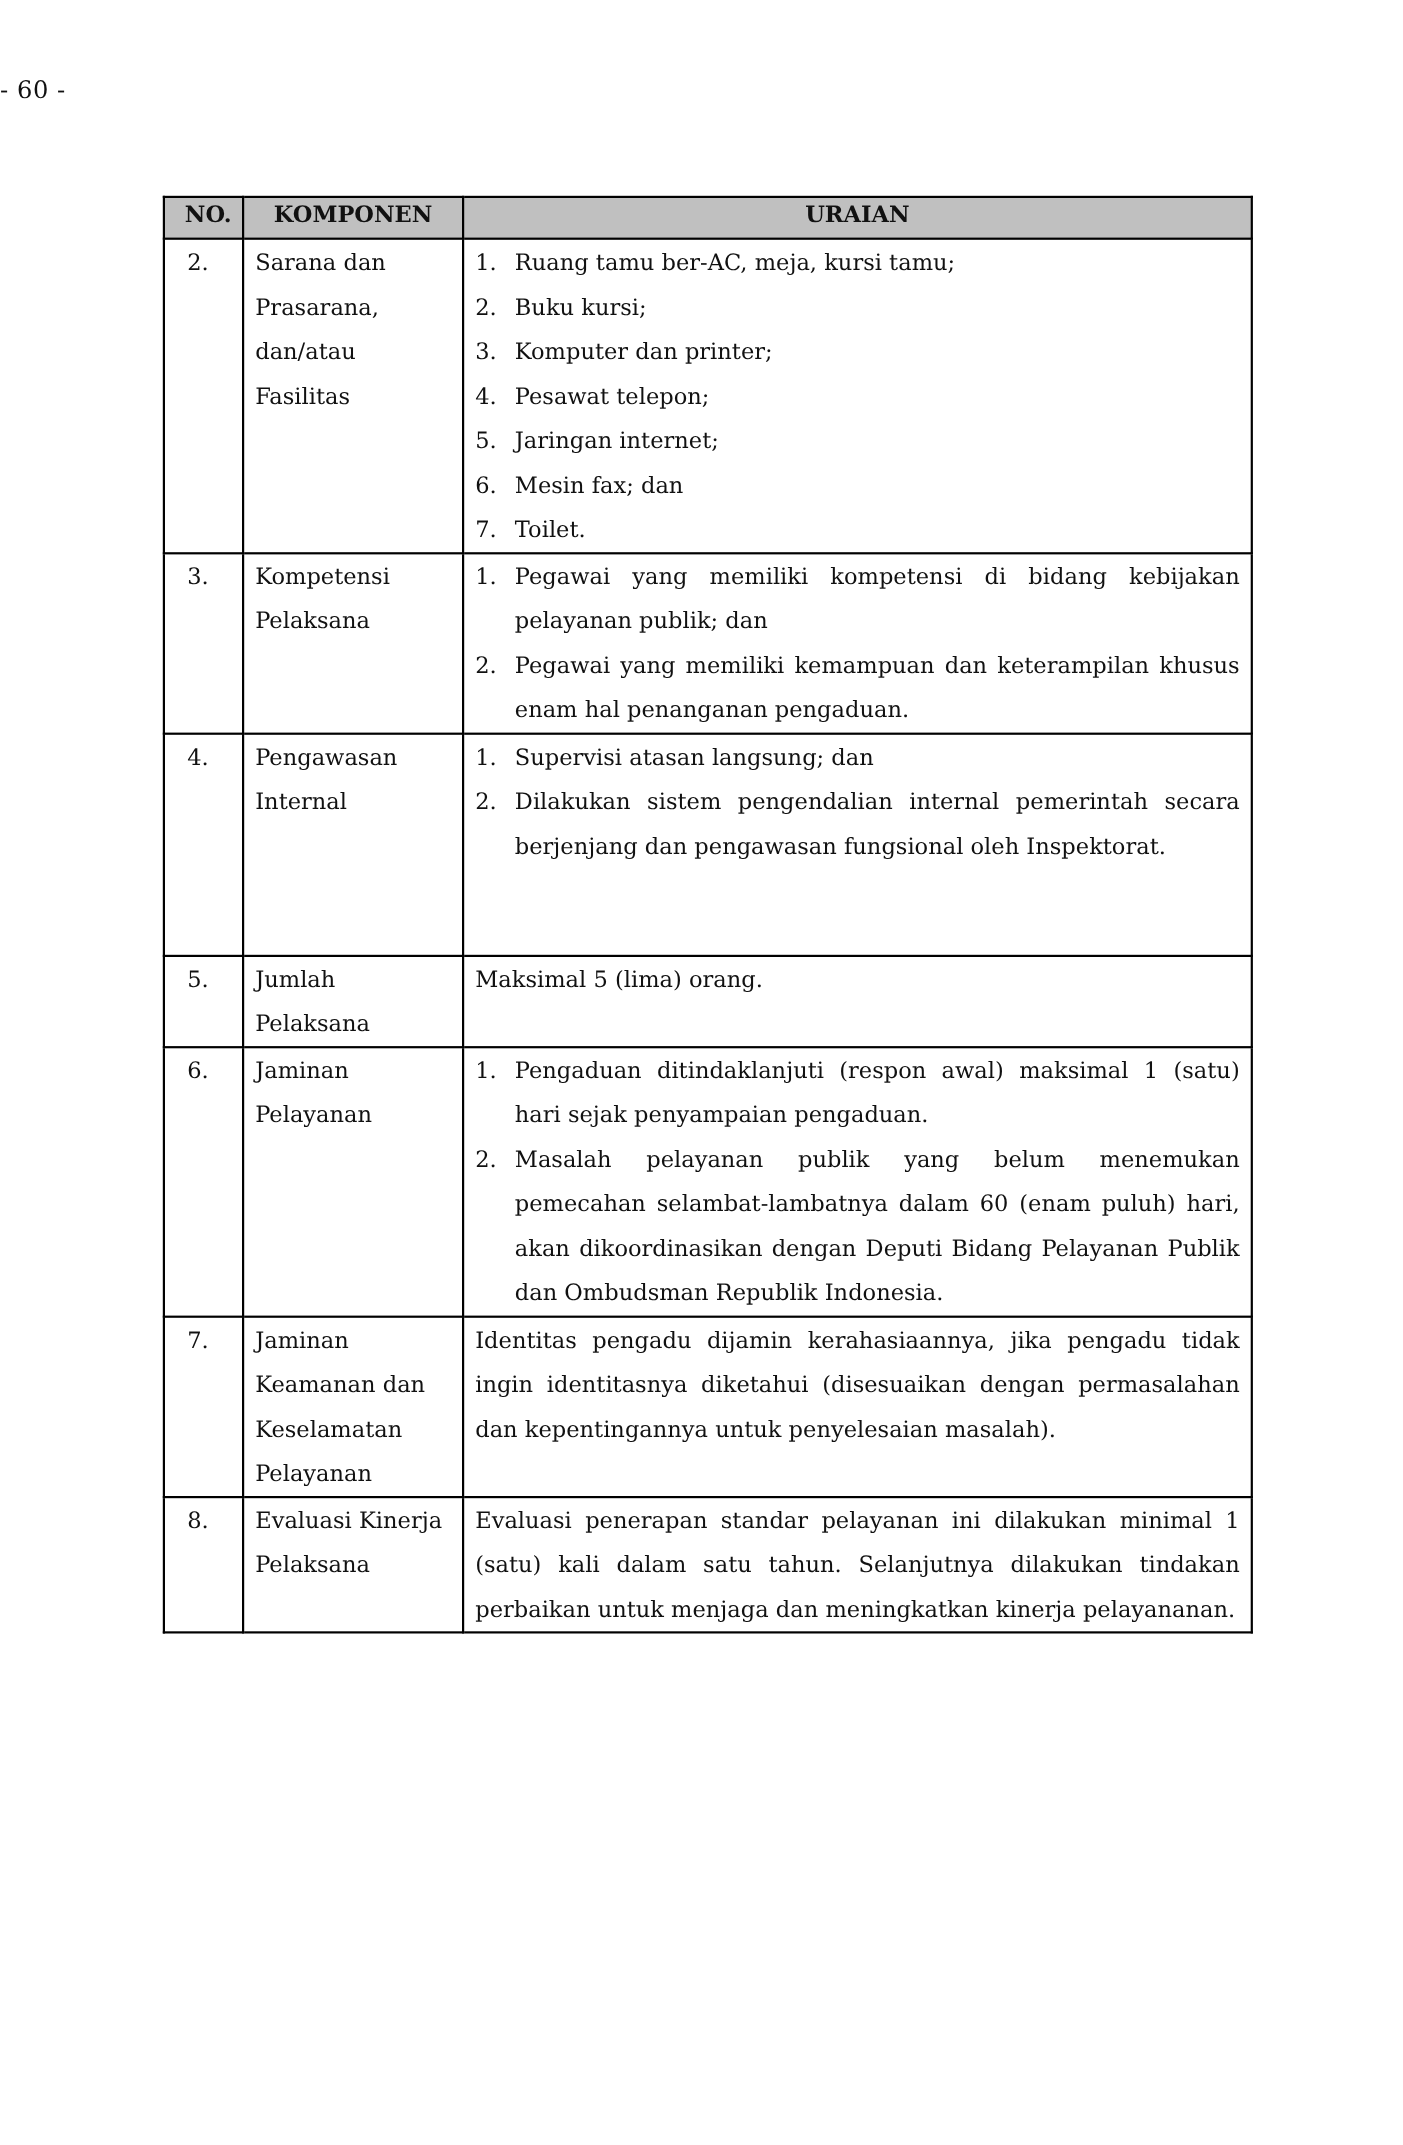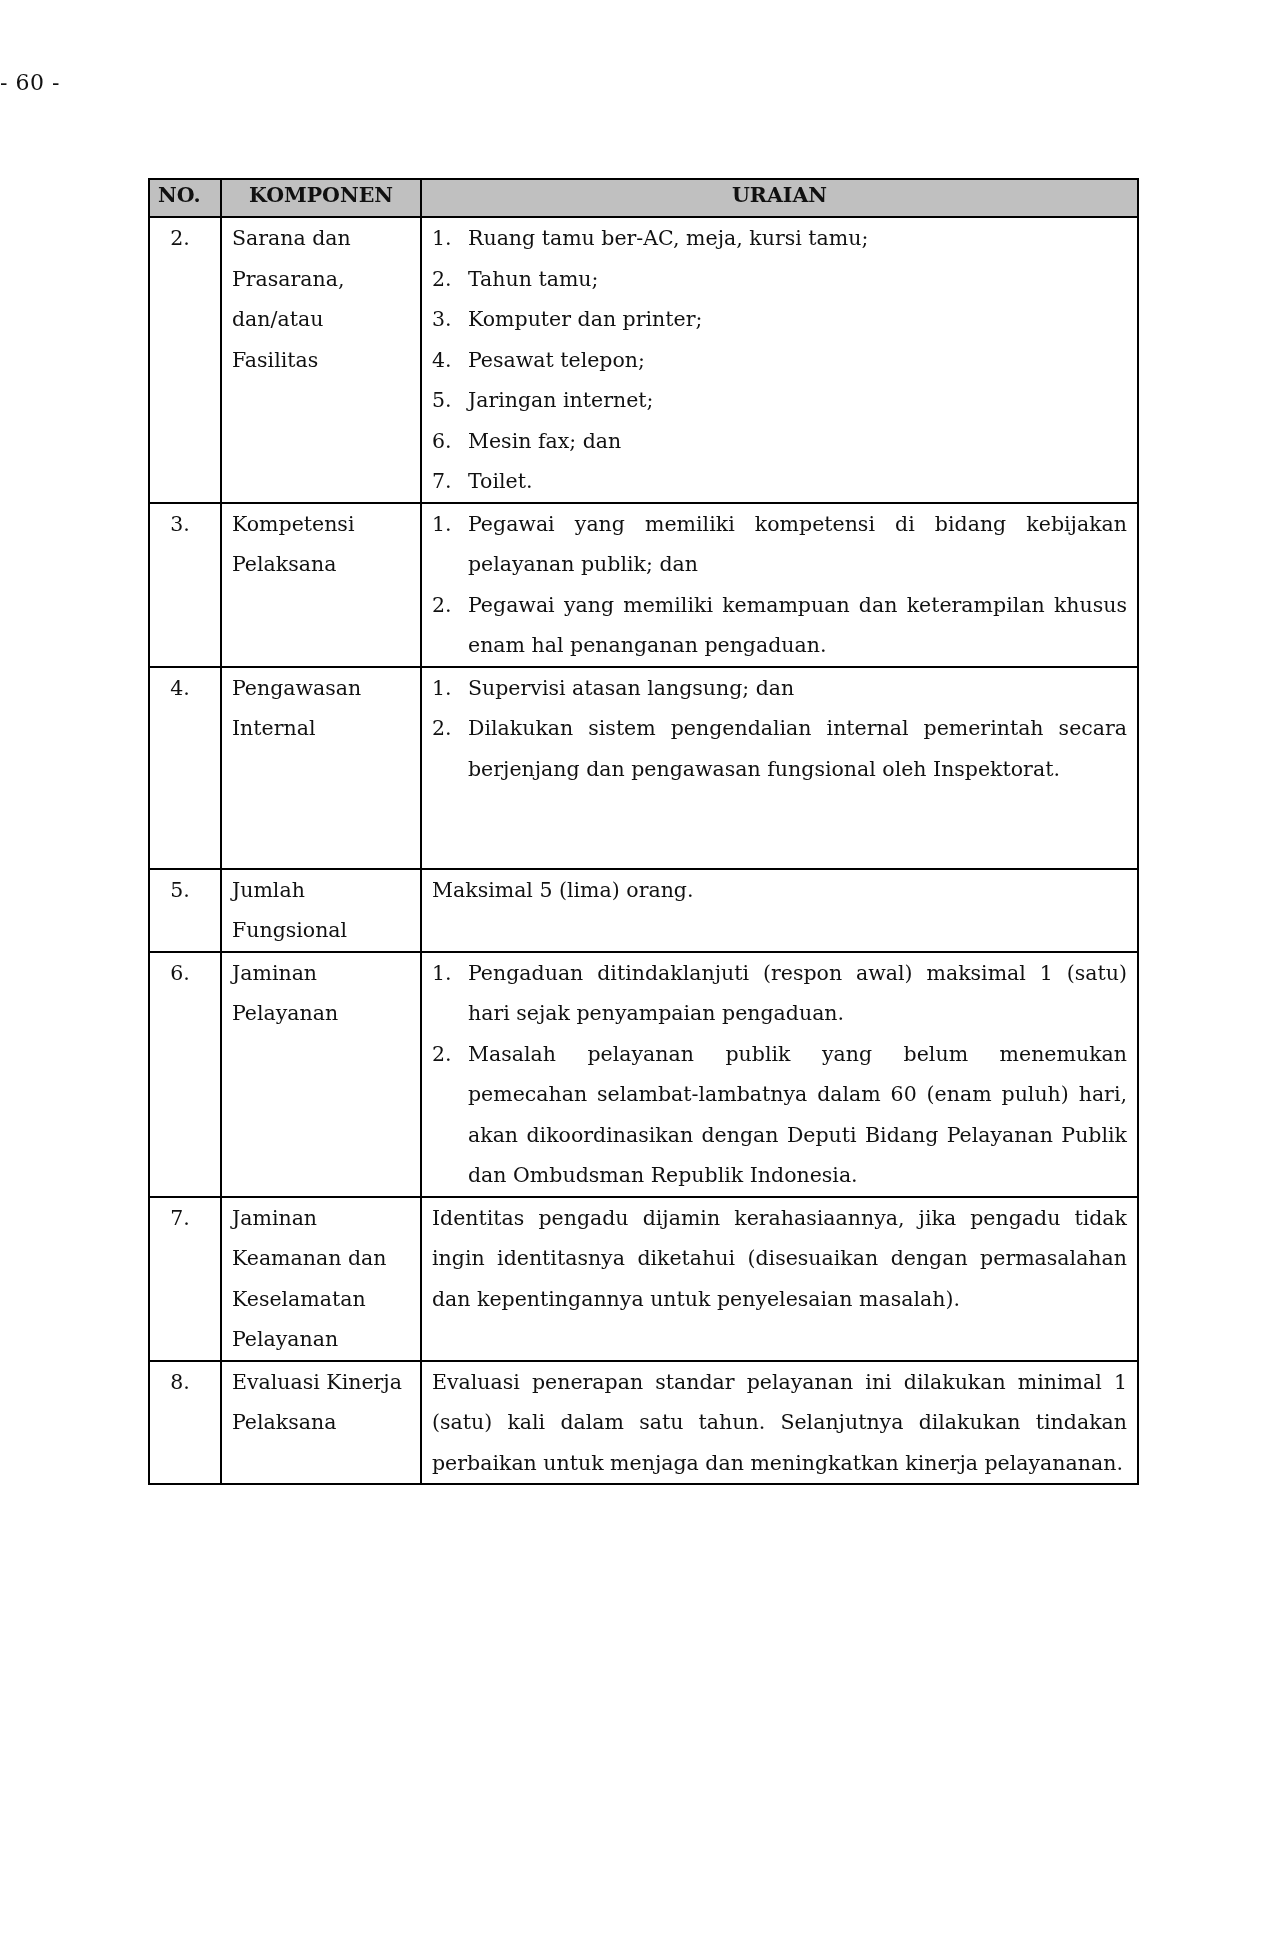--- a/index.html
+++ b/index.html
@@ -17,21 +17,21 @@
     width: 989px; border-collapse: collapse; table-layout: fixed;
   }
   .doc-table td, .doc-table th {
     border: 2px solid #000000; vertical-align: top;
     font-size: 20.5px; line-height: 40.5px;
   }
   .doc-table th {
     background: #c0c0c0; font-weight: bold; height: 36px;
     line-height: 30px; padding: 0; text-align: center;
   }
-  .doc-table th.th-no { text-align: left; padding-left: 8px; }
+  .doc-table th.th-no { text-align: left; padding-left: 18px; }
   col.c-no { width: 72px; }
   col.c-komp { width: 200px; }
   col.c-ur { width: 717px; }
   td.no { text-align: center; padding: 0 10px 0 0; }
   td.komp { padding: 0 16px 0 10px; }
   td.ur { padding: 0 10px 0 10px; text-align: justify; }
   td.ur.cont { padding-left: 46px; }
   ol.items { list-style: none; margin: 0; padding: 0; }
   ol.items li {
     position: relative; padding-left: 36px; text-align: justify;
@@ -59,21 +59,21 @@
     </tr>
   </thead>
   <tbody>
 
     <tr class="row-2">
       <td class="no">2.</td>
       <td class="komp">Sarana dan Prasarana, dan/atau Fasilitas</td>
       <td class="ur">
         <ol class="items">
           <li><span class="num">1.</span><span>Ruang tamu ber-AC, meja, kursi tamu;</span></li>
-          <li><span class="num">2.</span><span>Tahun tamu;</span></li>
+          <li><span class="num">2.</span><span>Buku kursi;</span></li>
           <li><span class="num">3.</span><span>Komputer dan printer;</span></li>
           <li><span class="num">4.</span><span>Pesawat telepon;</span></li>
           <li><span class="num">5.</span><span>Jaringan internet;</span></li>
           <li><span class="num">6.</span><span>Mesin fax; dan</span></li>
           <li><span class="num">7.</span><span>Toilet.</span></li>
         </ol>
       </td>
     </tr>
 
     <tr class="row-3">
@@ -93,21 +93,21 @@
       <td class="ur">
         <ol class="items">
           <li><span class="num">1.</span><span>Supervisi atasan langsung; dan</span></li>
           <li><span class="num">2.</span><span>Dilakukan sistem pengendalian internal pemerintah secara berjenjang dan pengawasan fungsional oleh Inspektorat.</span></li>
         </ol>
       </td>
     </tr>
 
     <tr class="row-5">
       <td class="no">5.</td>
-      <td class="komp">Jumlah Fungsional</td>
+      <td class="komp">Jumlah Pelaksana</td>
       <td class="ur">Maksimal 5 (lima) orang.</td>
     </tr>
 
     <tr class="row-6">
       <td class="no">6.</td>
       <td class="komp">Jaminan Pelayanan</td>
       <td class="ur">
         <ol class="items">
           <li><span class="num">1.</span><span>Pengaduan ditindaklanjuti (respon awal) maksimal 1 (satu) hari sejak penyampaian pengaduan.</span></li>
           <li><span class="num">2.</span><span>Masalah pelayanan publik yang belum menemukan pemecahan selambat-lambatnya dalam 60 (enam puluh) hari, akan dikoordinasikan dengan Deputi Bidang Pelayanan Publik dan Ombudsman Republik Indonesia.</span></li>

